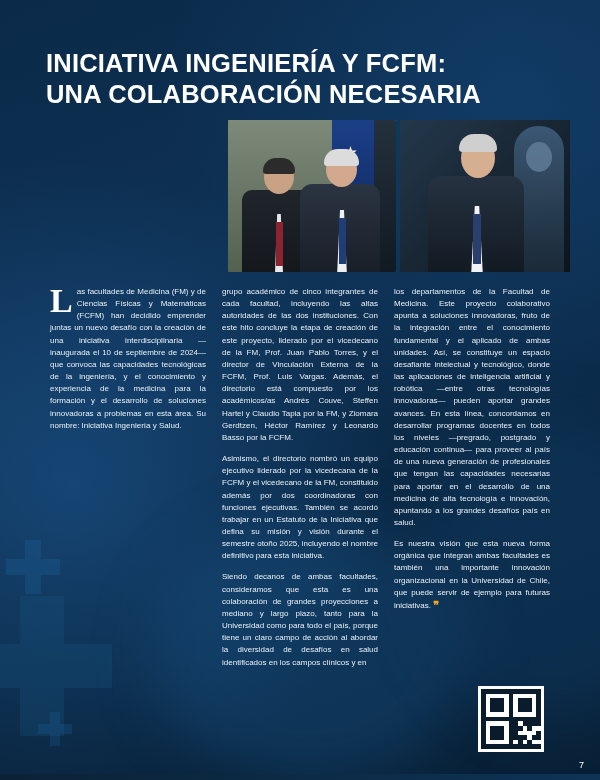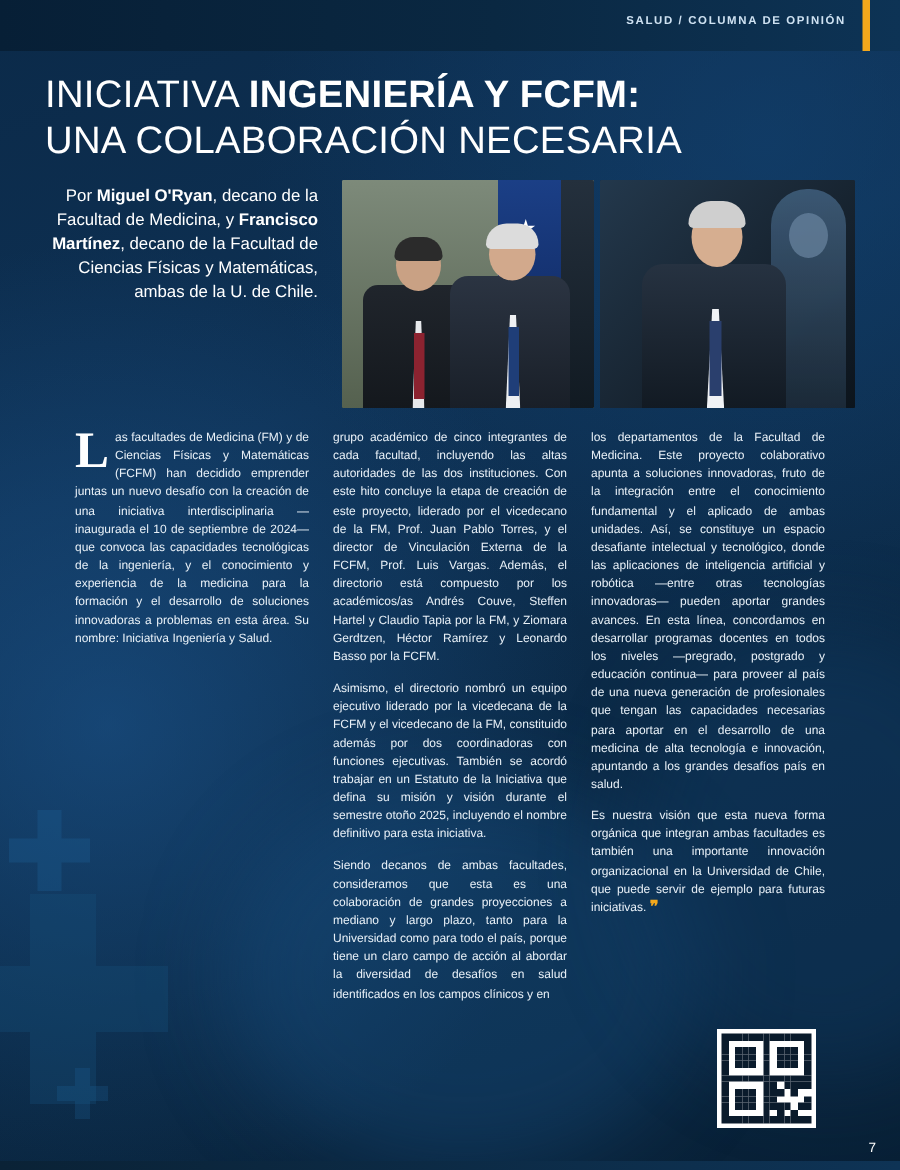--- a/index.html
+++ b/index.html
@@ -79,21 +79,21 @@
   .headline {
     position: absolute;
     left: 30px;
     top: 48px;
     width: 520px;
     color: #ffffff;
     font-size: 25.5px;
     line-height: 1.22;
     letter-spacing: 0.2px;
   }
-  .headline .light { font-weight: 400; }
+  .headline .light { font-weight: 700; margin-left: 16px; }
   .headline .bold { font-weight: bold; }
 
   
   .byline {
     position: absolute;
     left: 30px;
     top: 124px;
     width: 182px;
     text-align: right;
     color: #ffffff;
@@ -247,33 +247,26 @@
     </div>
   <div class="bg-cross small">
       <span class="v"></span>
       <span class="h"></span>
     </div>
   <div class="bg-cross tiny">
       <span class="v"></span>
       <span class="h"></span>
     </div>
 
-  <div class="topbar">
-    <div class="kicker">SALUD / COLUMNA DE OPINIÓN</div>
-    <div class="tick"></div>
-  </div>
 
   <div class="headline">
     <span class="light">INICIATIVA </span><span class="bold">INGENIERÍA Y FCFM:</span><br>
     <span class="light">UNA COLABORACIÓN NECESARIA</span>
   </div>
 
-  <div class="byline">
-    <span>Por </span><b>Miguel O'Ryan</b><span>, decano de la Facultad de Medicina, y </span><b>Francisco Martínez</b><span>, decano de la Facultad de Ciencias Físicas y Matemáticas, ambas de la U. de Chile.</span>
-  </div>
 
   <div class="photos">
     <div class="photo left">
       <div class="p-wall"></div>
       <div class="flag-blue"></div>
       <div class="flag-star"></div>
       <div class="flag-dark"></div>
       <div class="man m1">
           <div class="body"></div>
           <div class="shirt"></div>

